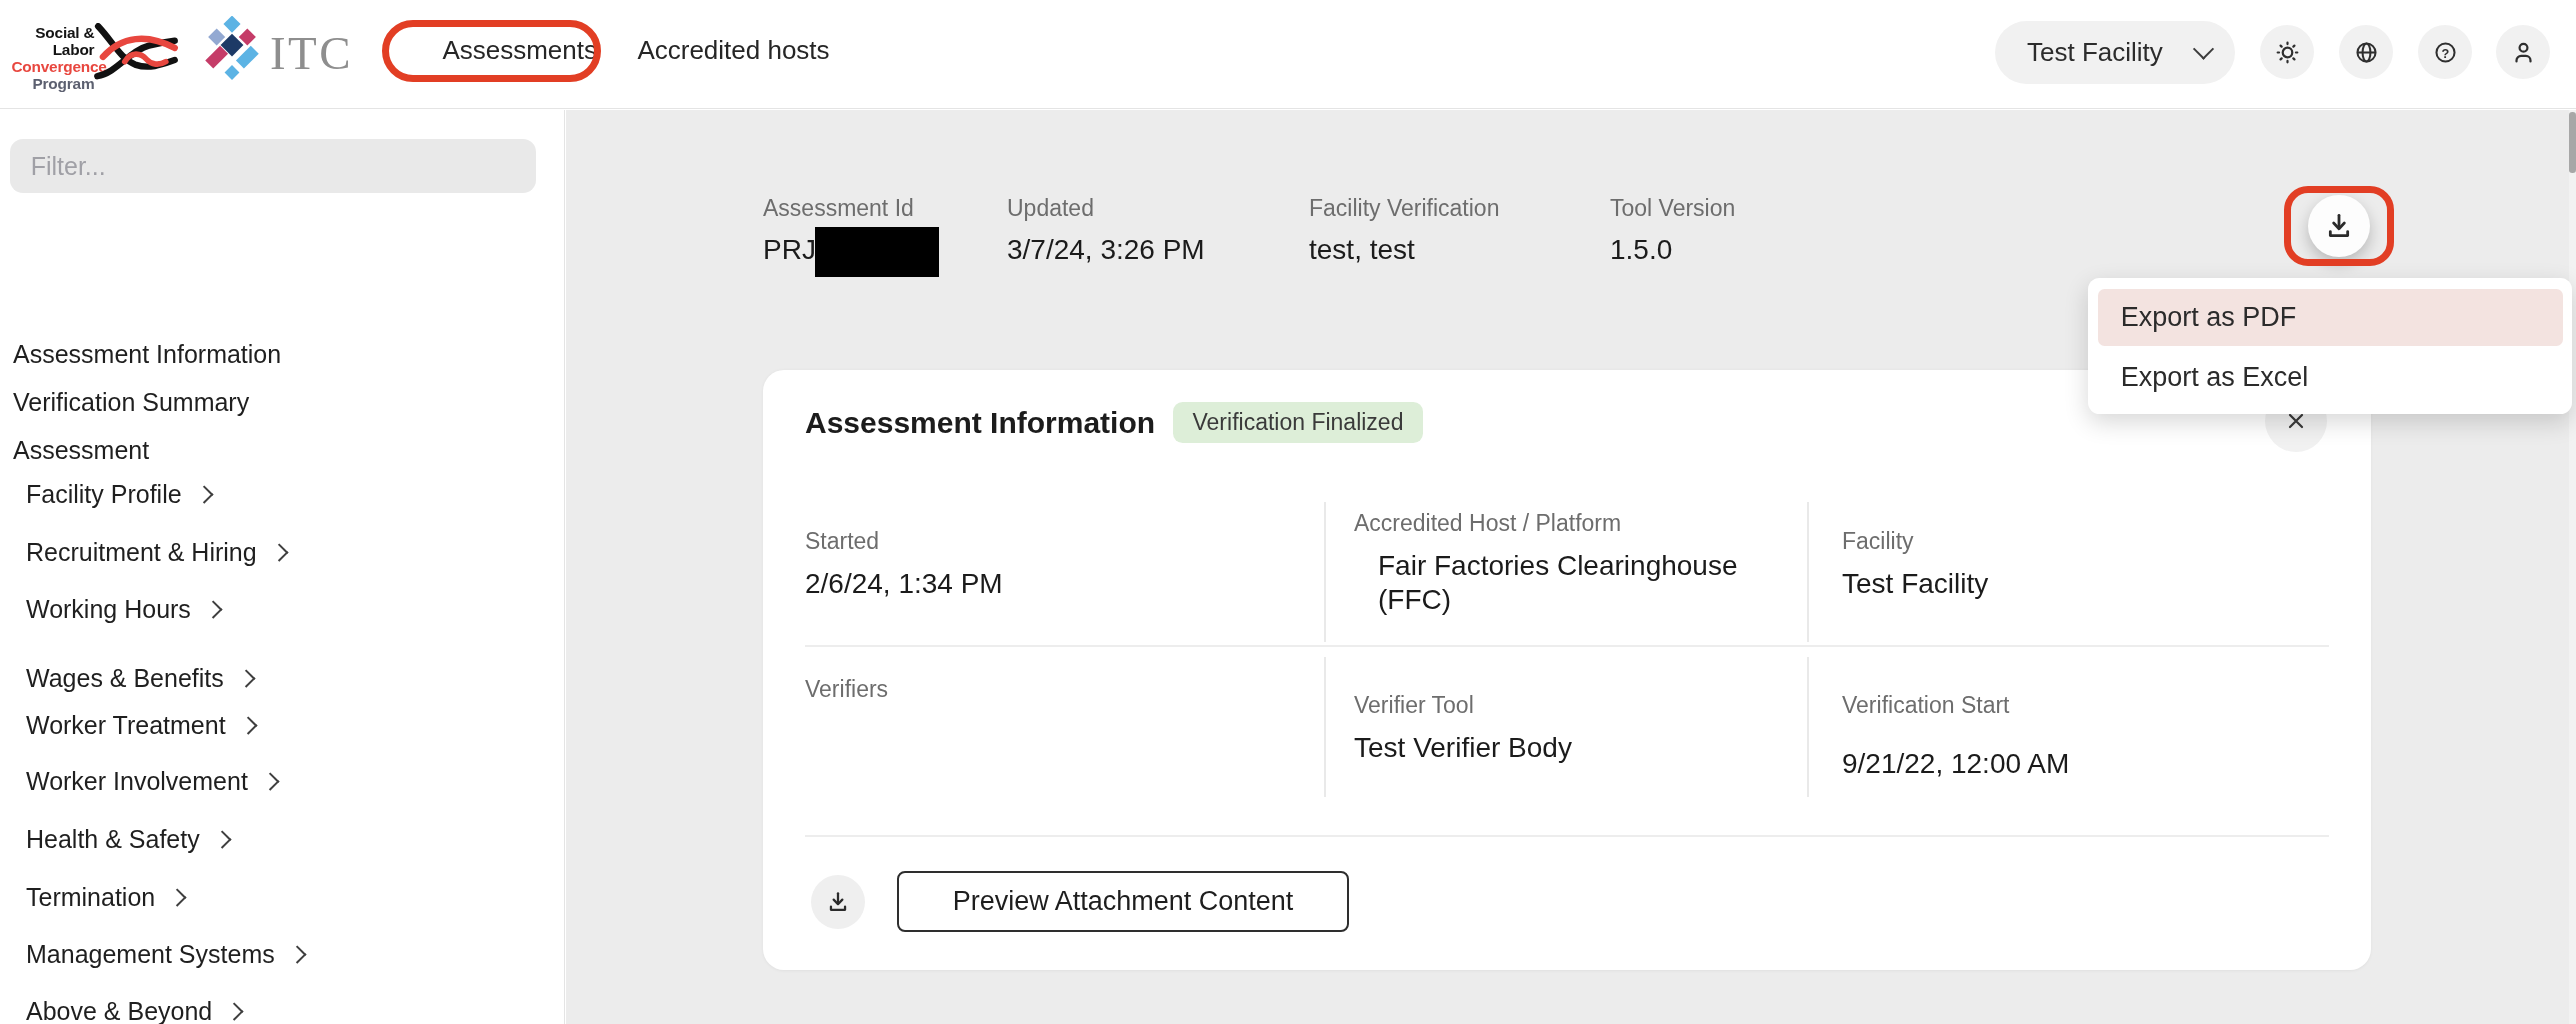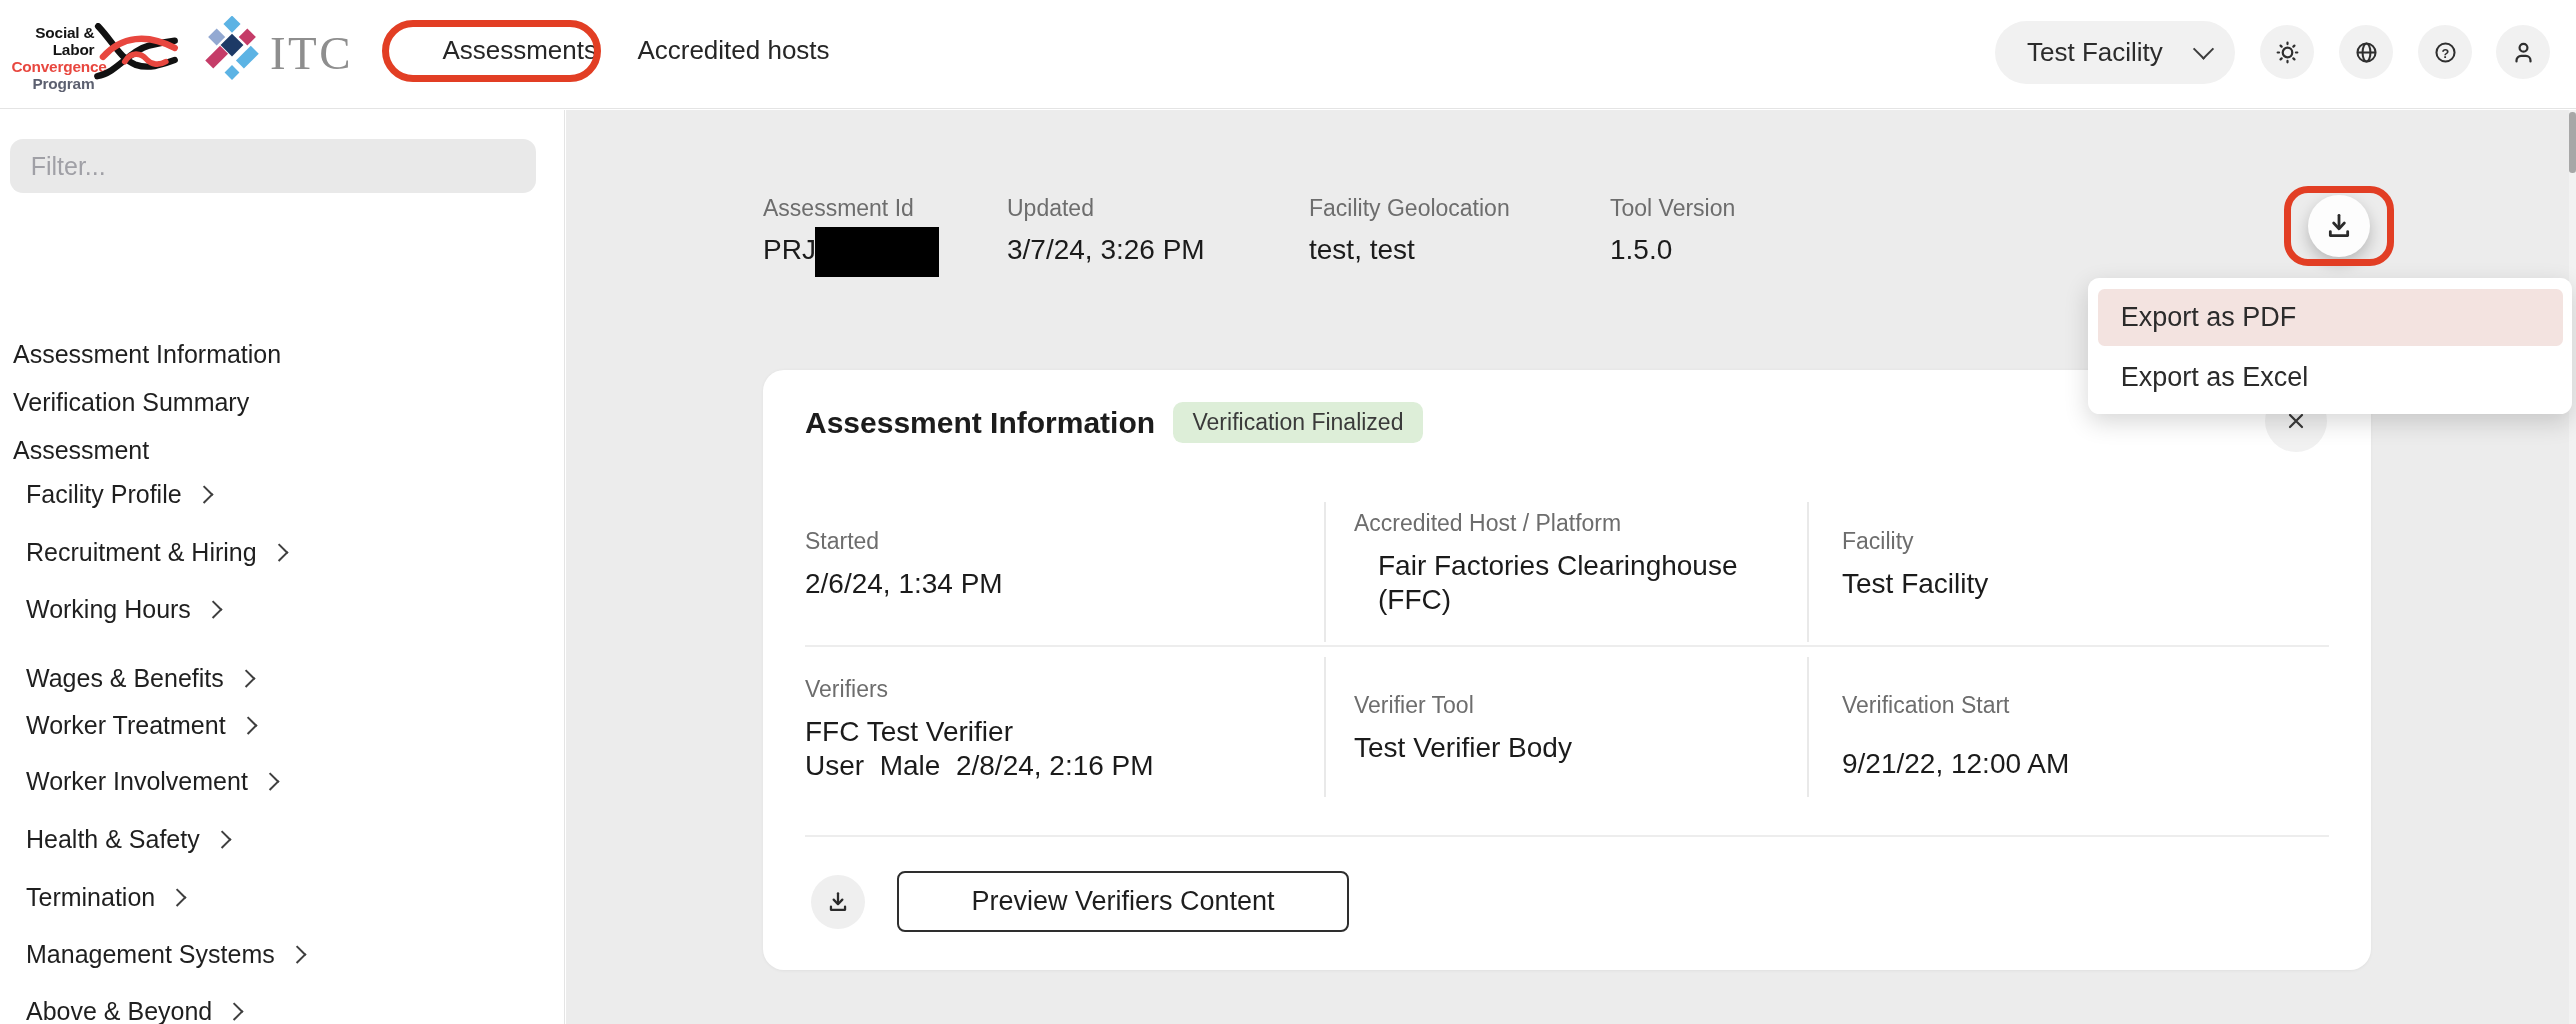--- a/index.html
+++ b/index.html
@@ -216,21 +216,21 @@
 
   <div class="content"></div>
 
   <div class="meta-label" style="left:763px;top:194px;">Assessment Id</div>
   <div class="meta-value" style="left:763px;top:234px;">PRJ</div>
   <div class="redaction"></div>
 
   <div class="meta-label" style="left:1007px;top:194px;">Updated</div>
   <div class="meta-value" style="left:1007px;top:234px;">3/7/24, 3:26 PM</div>
 
-  <div class="meta-label" style="left:1309px;top:194px;">Facility Geolocation</div>
+  <div class="meta-label" style="left:1309px;top:194px;">Facility Verification</div>
   <div class="meta-value" style="left:1309px;top:234px;">test, test</div>
 
   <div class="meta-label" style="left:1610px;top:194px;">Tool Version</div>
   <div class="meta-value" style="left:1610px;top:234px;">1.5.0</div>
 
   <div class="export-btn">
     <svg width="32" height="32" viewBox="0 0 24 24" fill="none" stroke="currentColor" stroke-width="2.1" stroke-linecap="round" stroke-linejoin="round">
       <path d="M12 4v9"></path>
         <path d="M8 9.8l4 4.2 4-4.2"></path>
         <path d="M5.5 16.2v3h13v-3"></path>
@@ -265,22 +265,20 @@
     <div class="f-value" style="left:591px;top:179px;width:398px;margin-left:24px;">Fair Factories Clearinghouse (FFC)</div>
 
     <div class="vdiv" style="left:1044px;top:132px;height:140px;"></div>
 
     <div class="f-label" style="left:1079px;top:157px;">Facility</div>
     <div class="f-value" style="left:1079px;top:197px;">Test Facility</div>
 
     <div class="hdiv" style="left:42px;top:275px;width:1524px;"></div>
 
     <div class="f-label" style="left:42px;top:305px;">Verifiers</div>
-    <div class="f-value prewrap" style="left:42px;top:345px;width:455px;">FFC Test Verifier
-User  Male  2/8/24, 2:16 PM</div>
 
     <div class="vdiv" style="left:561px;top:287px;height:140px;"></div>
 
     <div class="f-label" style="left:591px;top:321px;">Verifier Tool</div>
     <div class="f-value" style="left:591px;top:361px;">Test Verifier Body</div>
 
     <div class="vdiv" style="left:1044px;top:287px;height:140px;"></div>
 
     <div class="f-label" style="left:1079px;top:321px;">Verification Start</div>
     <div class="f-value" style="left:1079px;top:377px;">9/21/22, 12:00 AM</div>
@@ -288,21 +286,21 @@
     <div class="hdiv" style="left:42px;top:465px;width:1524px;"></div>
 
     <div class="dl-btn">
       <svg width="26" height="26" viewBox="0 0 24 24" fill="none" stroke="currentColor" stroke-width="2.1" stroke-linecap="round" stroke-linejoin="round">
         <path d="M12 4v9"></path>
           <path d="M8 9.8l4 4.2 4-4.2"></path>
           <path d="M5.5 16.2v3h13v-3"></path>
       </svg>
     </div>
     <div class="preview-btn">
-      <span>Preview Verifiers Content</span>
+      <span>Preview Attachment Content</span>
     </div>
   </div>
 
   <div class="scroll-track"></div>
   <div class="scroll-thumb"></div>
 
 </div>
 
 
 </body></html>

